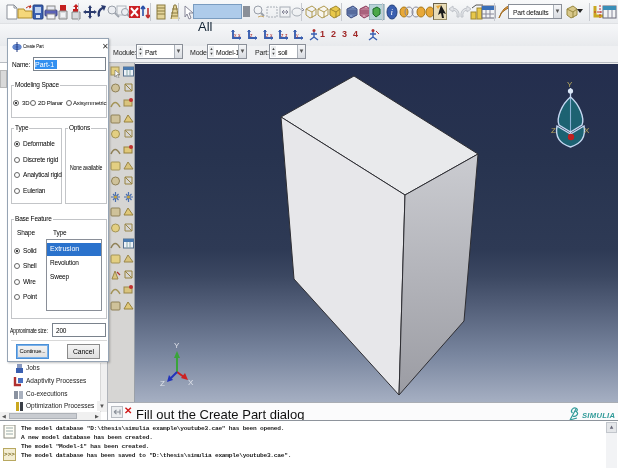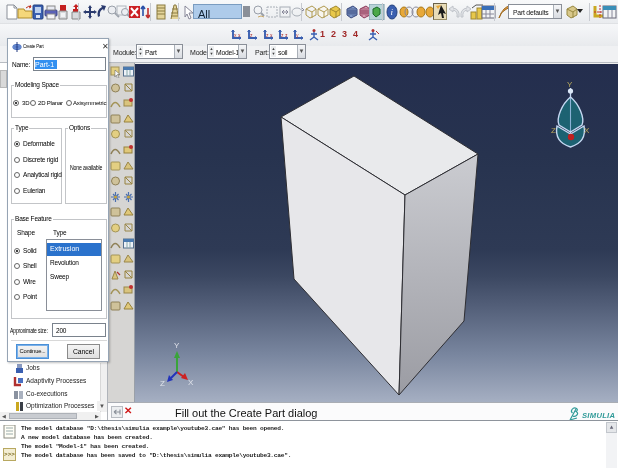--- a/index.html
+++ b/index.html
@@ -203,21 +203,21 @@
       </svg>
       <div class="sep1" style="left:78px;"></div>
       <div class="sep1" style="left:150px;"></div>
       <div class="sep1" style="left:178px;"></div>
       <div class="sep1" style="left:301px;"></div>
       <div class="sep1" style="left:341px;"></div>
       <div class="sep1" style="left:382px;"></div>
       <div class="sep1" style="left:494px;"></div>
       <div class="sep1" style="left:589px;"></div>
       <div class="abs" style="left:193px;top:4px;width:49px;height:15px;background:#aecbea;border:1px solid #7a9cc0;">
-        <span style="position:absolute;left:4px;top:3px;font-size:11px;color:#123;">All</span>
+        <span style="position:absolute;left:4px;top:14px;font-size:13px;color:#123;">All</span>
       </div>
       <div class="abs" style="left:243px;top:6px;width:7px;height:11px;background:#8a8f98;"></div>
       <div class="abs" style="left:433px;top:3px;width:14px;height:17px;background:#e8dcb8;border:1px solid #9a8f68;border-top-color:#6a6148;border-left-color:#6a6148;"></div>
       <svg class="abs" style="left:434px;top:4px;" width="14" height="15">
         <path d="M7 1 L12 10 L9 9 L10 14 L8 14 L7 9 L4 11 Z" fill="#1a1a1a"></path>
         <path d="M2 2 L7 1 L4 5 Z" fill="#e8a838"></path>
       </svg>
       <div class="combo" style="left:508px;top:4px;width:54px;">
         <span class="txt" style="left:4px;">Part defaults</span>
         <span class="arr">▼</span>
@@ -466,21 +466,21 @@
       <text x="5" y="50" fill="#dfe2ea" font-size="8" font-family="Liberation Sans">Z</text>
     </svg>
   </div>
 
   <div class="abs" id="prompt">
     <svg width="13" height="13" style="position:absolute;left:3px;top:3px;">
         <rect x="0.5" y="0.5" width="11" height="11" fill="#eceef0" stroke="#b8bcc2"></rect>
         <path d="M3 6 H9 M3 6 L5.5 3.8 M3 6 L5.5 8.2 M9 3.5 V8.5" stroke="#8a8f98" stroke-width="1.1" fill="none"></path>
       </svg>
     <div class="abs" style="left:16px;top:2px;color:#d01818;font-size:10px;font-weight:bold;">✕</div>
-    <div class="abs" style="left:28px;top:4px;font-size:11px;color:#111;margin-left:39px;">Fill out the Create Part dialog</div>
+    <div class="abs" style="left:28px;top:4px;font-size:13px;color:#111;">Fill out the Create Part dialog</div>
 
     <svg width="52" height="17" style="position:absolute;left:458px;top:2px;">
       <text x="16" y="13" fill="#2f9a98" font-size="7.6" font-style="italic" font-weight="bold" font-family="Liberation Sans" letter-spacing="0.3">SIMULIA</text>
       <path d="M4 15 L10 4 M4 15 L11 13" stroke="#2f9a98" stroke-width="1.2" fill="none"></path>
       <path d="M6.5 8 Q4.5 6.5 6 4.5 Q8 2 10.5 3.5 Q12.5 5 10 6.5 Q13 8 10.5 10.5 Q8.5 12 7 11" stroke="#2f9a98" stroke-width="1.2" fill="none"></path>
     </svg>
   </div>
 
   <div class="abs" id="msg">
     <div class="mline" style="top:4px;">The model database "D:\thesis\simulia example\youtube3.cae" has been opened.</div>

